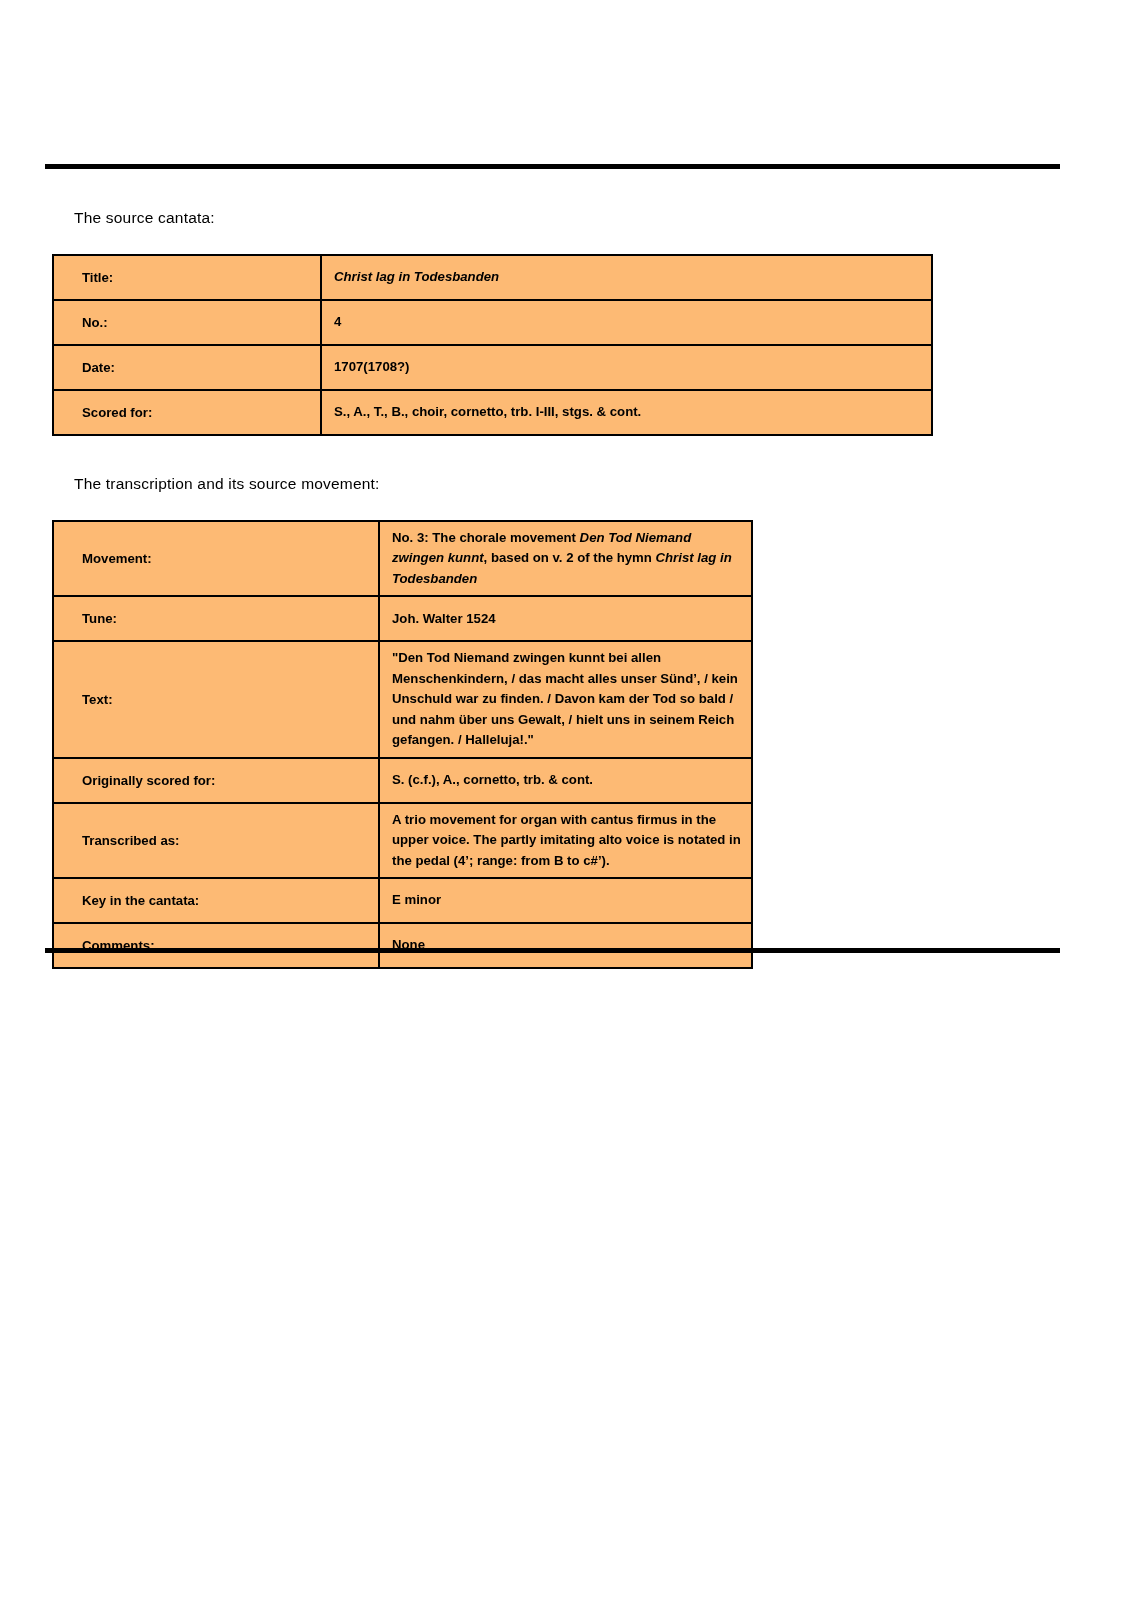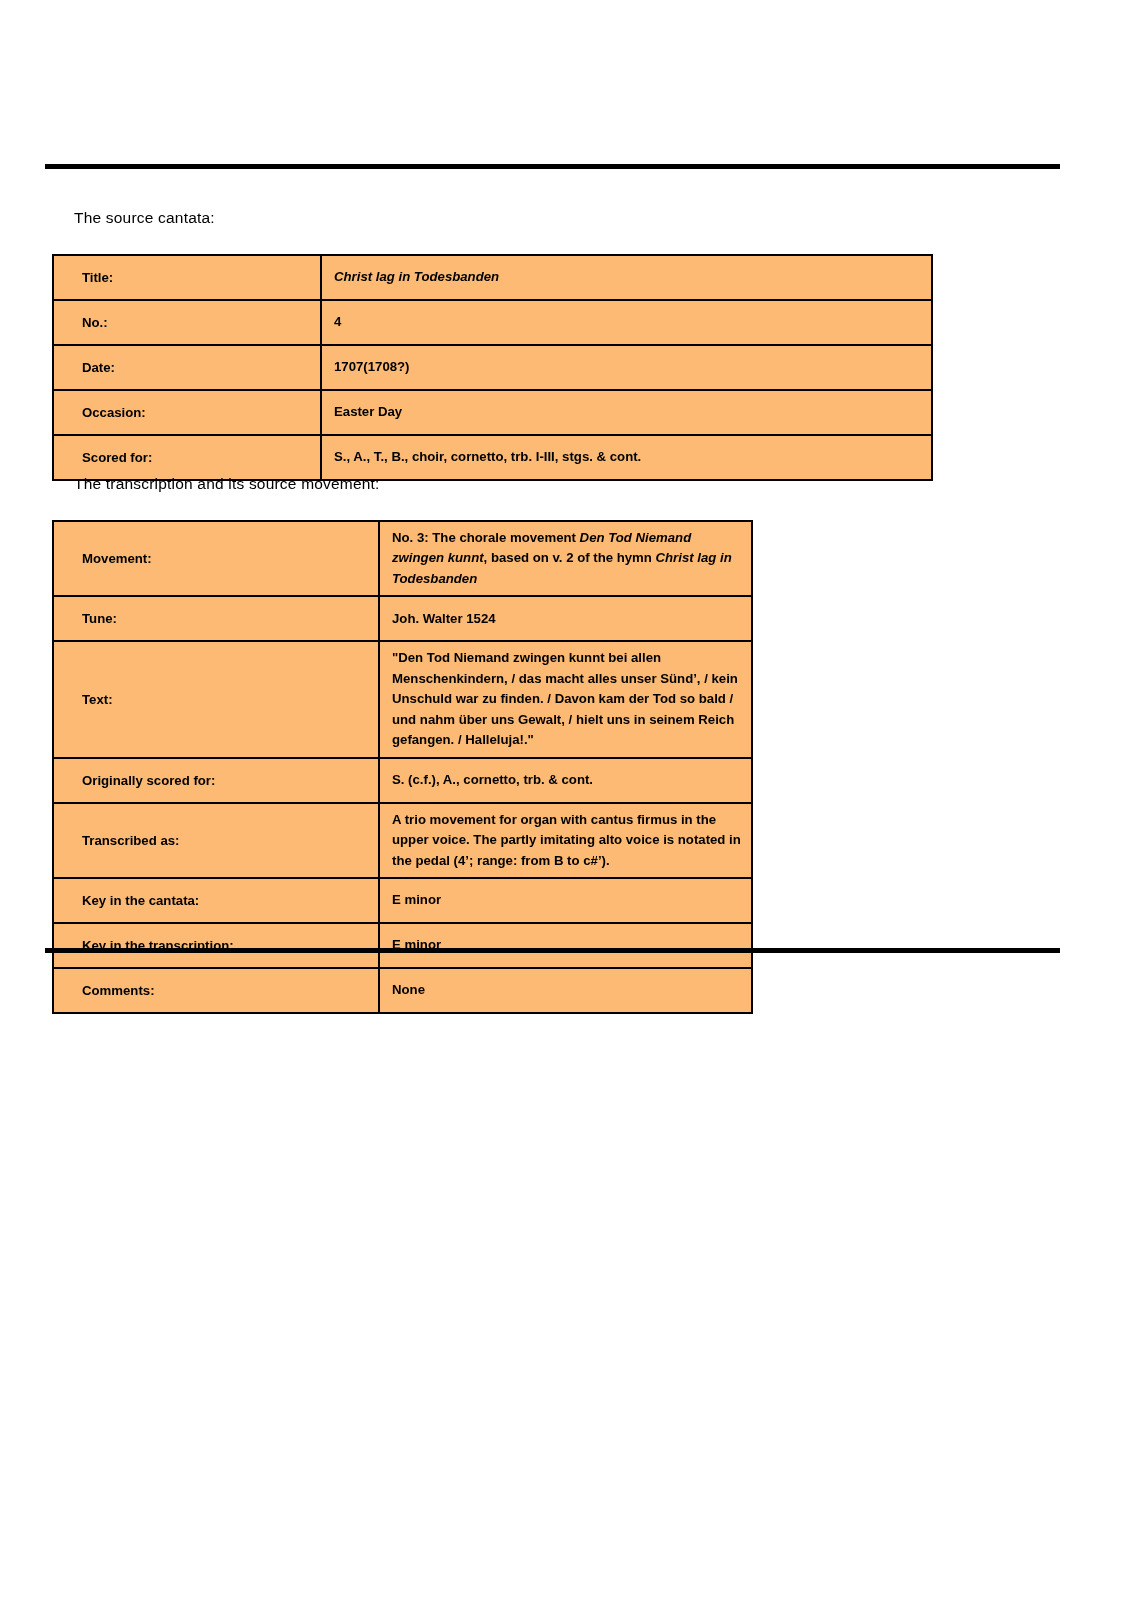--- a/index.html
+++ b/index.html
@@ -130,24 +130,20 @@
       </tr>
       <tr>
         <td class="label">No.:</td>
         <td class="value">4</td>
       </tr>
       <tr>
         <td class="label">Date:</td>
         <td class="value">1707(1708?)</td>
       </tr>
       <tr>
-        <td class="label">Occasion:</td>
-        <td class="value">Easter Day</td>
-      </tr>
-      <tr>
         <td class="label">Scored for:</td>
         <td class="value">S., A., T., B., choir, cornetto, trb. I-III, stgs. &amp; cont.</td>
       </tr>
     </tbody>
   </table>
 
   <div class="section-heading heading-2">The transcription and its source movement:</div>
 
   <table class="tbl" id="table-transcription">
     <colgroup>
@@ -173,24 +169,20 @@
       </tr>
       <tr class="tall">
         <td class="label">Transcribed as:</td>
         <td class="value">A trio movement for organ with cantus firmus in the upper voice. The partly imitating alto voice is notated in the pedal (4’; range: from B to c#’).</td>
       </tr>
       <tr>
         <td class="label">Key in the cantata:</td>
         <td class="value">E minor</td>
       </tr>
       <tr>
-        <td class="label">Key in the transcription:</td>
-        <td class="value">E minor</td>
-      </tr>
-      <tr>
         <td class="label">Comments:</td>
         <td class="value">None</td>
       </tr>
     </tbody>
   </table>
 
   <div class="rule rule-bottom"></div>
 
 </div>
 

